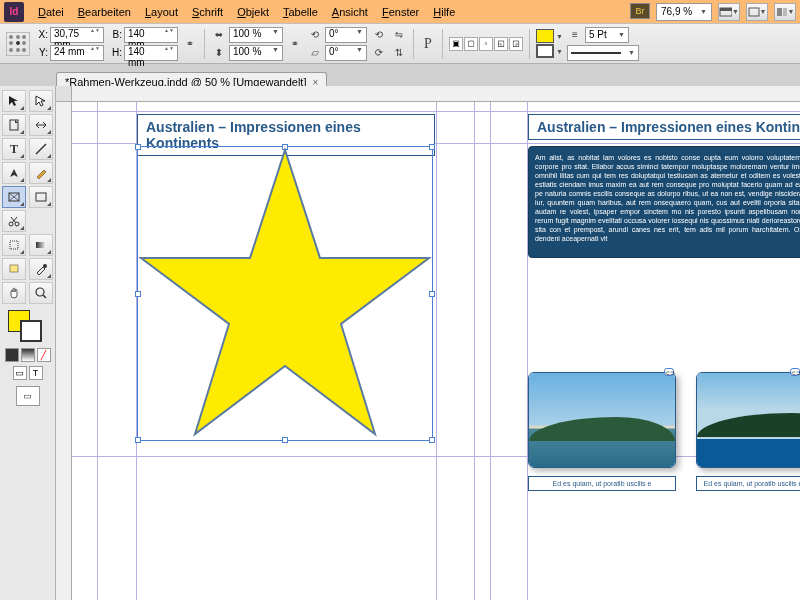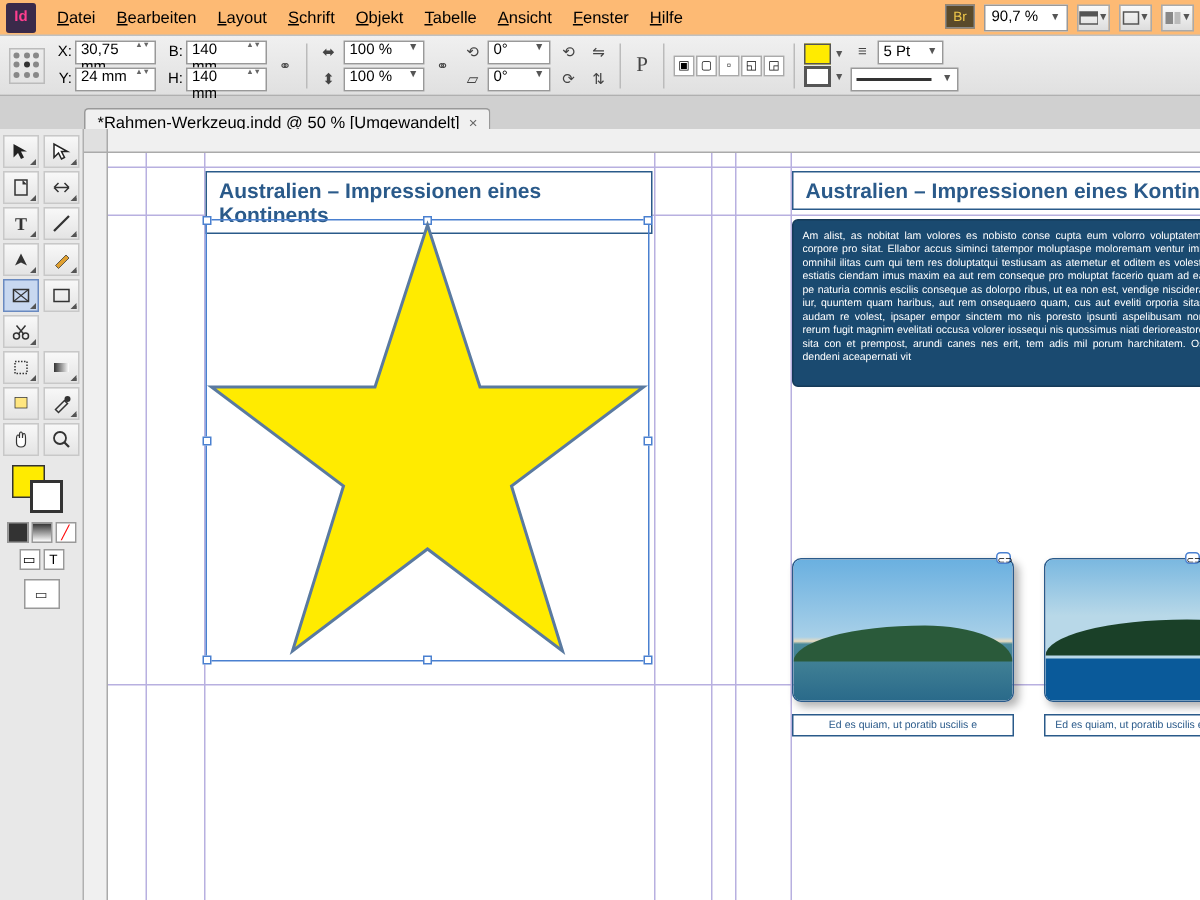--- a/index.html
+++ b/index.html
@@ -91,21 +91,21 @@
   <span class="menu-item"><u>L</u>ayout</span>
   <span class="menu-item"><u>S</u>chrift</span>
   <span class="menu-item"><u>O</u>bjekt</span>
   <span class="menu-item"><u>T</u>abelle</span>
   <span class="menu-item"><u>A</u>nsicht</span>
   <span class="menu-item"><u>F</u>enster</span>
   <span class="menu-item"><u>H</u>ilfe</span>
   <div class="menu-right">
     <div class="br-icon">Br</div>
     <div class="zoom-box">
-        <span>90,7 %</span>
+        <span>76,9 %</span>
         <span class="drop-tri">▼</span>
       </div>
     <div class="hdr-btn">
         <svg width="14" height="10">
           <rect x="1" y="1" width="12" height="8" fill="none" stroke="#555"></rect>
           <rect x="1" y="1" width="12" height="3" fill="#555"></rect>
         </svg>
         <span class="drop-tri">▼</span>
       </div>
     <div class="hdr-btn">

